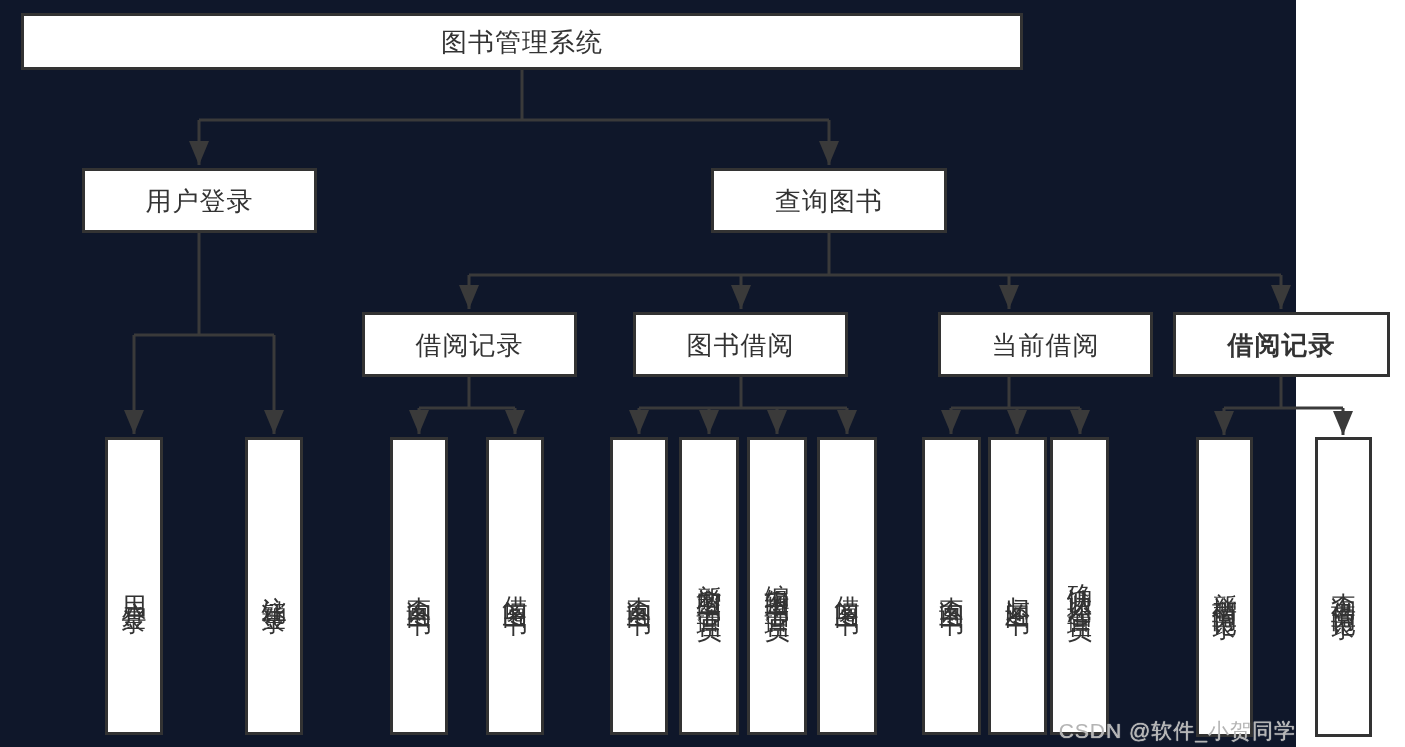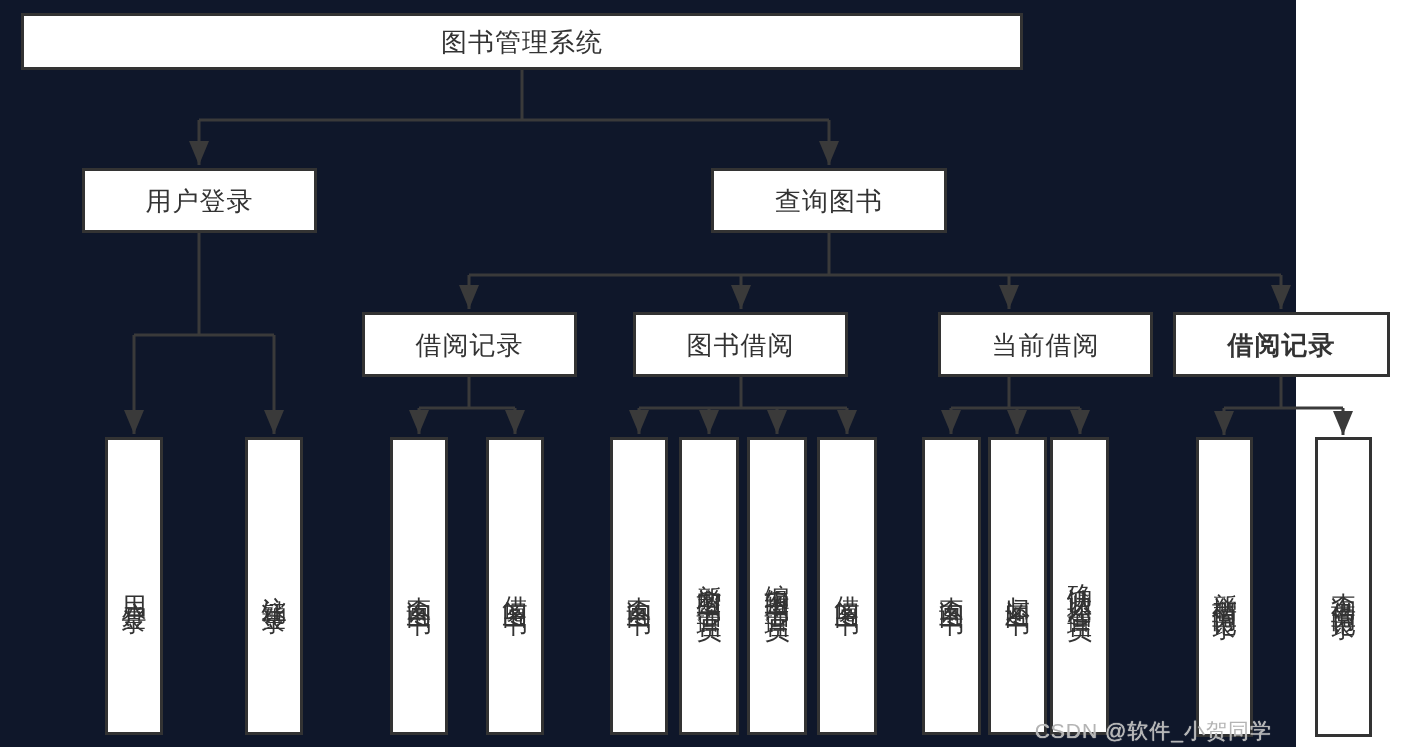--- a/index.html
+++ b/index.html
@@ -14,21 +14,21 @@
     border:3px solid #333333;background:#ffffff;color:#333333;
     display:flex;align-items:center;justify-content:center;
     font-size:26px;line-height:1;white-space:nowrap;
   }
   .hbox{letter-spacing:1px;}
   .vbox{
     writing-mode:vertical-rl;text-orientation:mixed;
     font-size:25px;letter-spacing:5px;
   }
   .watermark{
-    position:absolute;z-index:3;right:24px;bottom:2px;
+    position:absolute;z-index:3;right:0;bottom:2px;
     font-size:21px;letter-spacing:1px;color:#b4b4b4;
     text-shadow:0 0 1px #ffffff;
     margin-top:31px;
   }
 </style>
 </head>
 <body>
 
 <div class="canvas">
 

